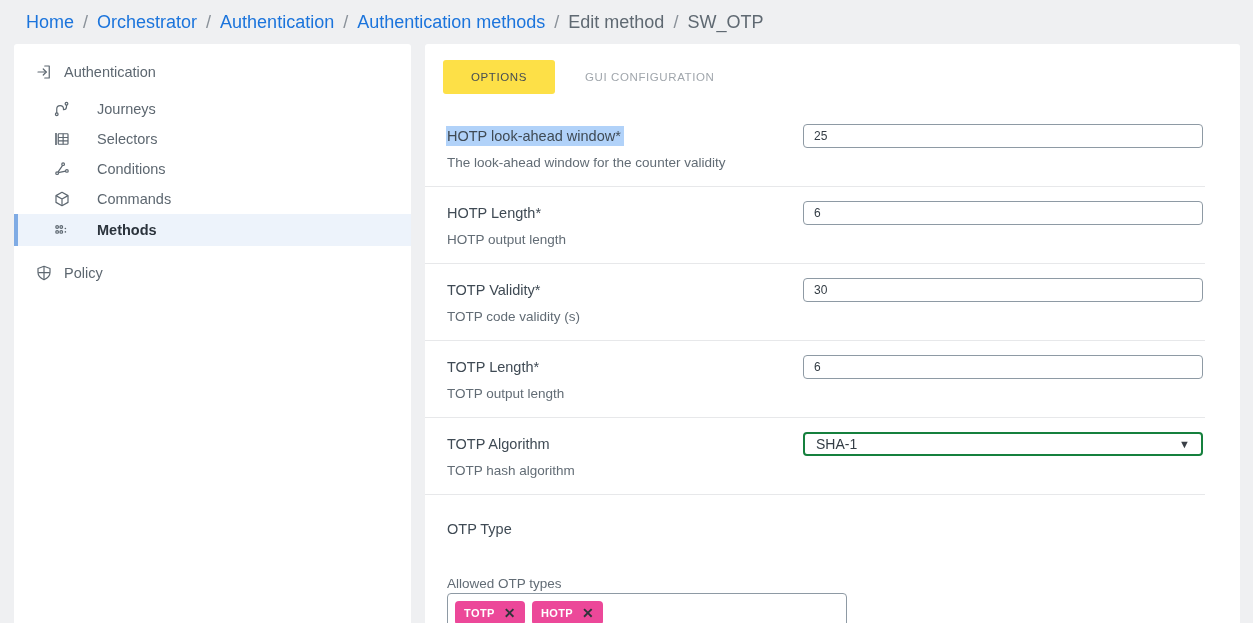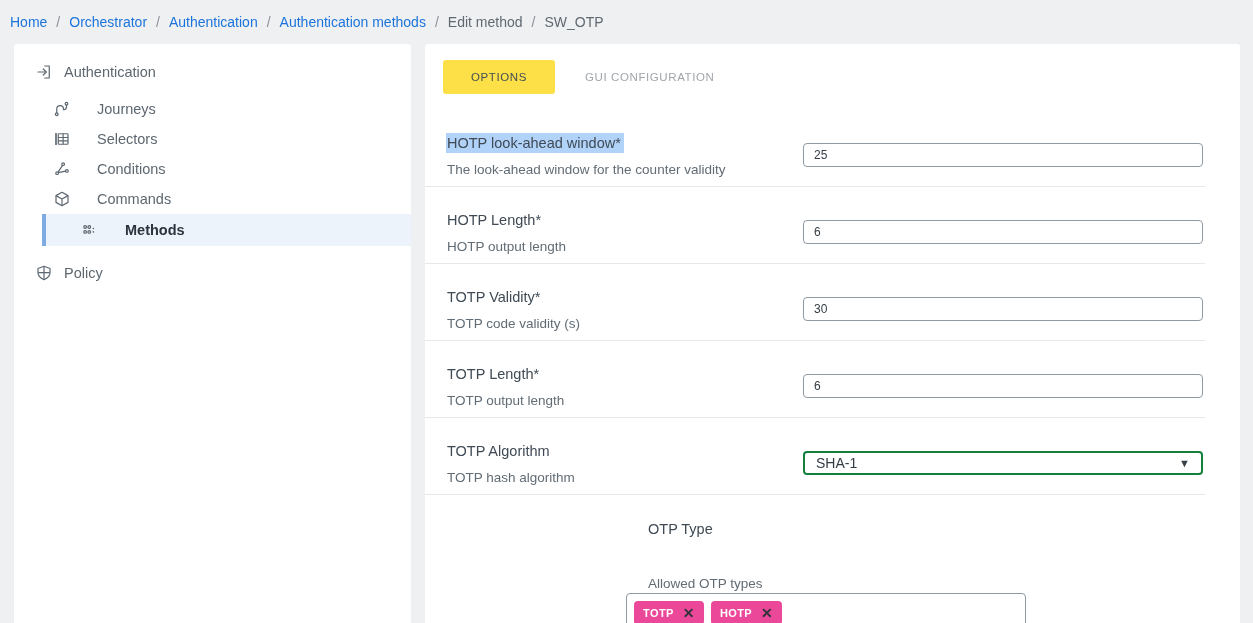--- a/index.html
+++ b/index.html
@@ -7,22 +7,22 @@
   body {
     background: #eff0f2;
     font-family: "Liberation Sans", sans-serif;
     overflow: hidden;
     color: #3f4a54;
   }
   
   .breadcrumb {
     height: 44px;
     display: flex; align-items: center;
-    padding-left: 10px;
-    font-size: 14px;
+    padding-left: 26px;
+    font-size: 18px;
     color: #6a737b;
     white-space: nowrap;
   }
   .crumb-link { color: #1b74dc; cursor: pointer; }
   .crumb-sep { color: #8a9199; margin: 0 9px; }
   .crumb-cur { color: #5f6972; }
   
   .layout { display: flex; height: 579px; padding: 0 13px 0 14px; gap: 14px; }
   .panel { background: #ffffff; border-radius: 3px 3px 0 0; }
   .sidebar { width: 397px; padding-top: 10px; flex: none; }
@@ -42,21 +42,20 @@
     border-left: 4px solid transparent;
     font-size: 14.5px; color: #5d6770;
     cursor: pointer;
   }
   .side-item.selected {
     height: 32px;
     background: #edf3fb;
     border-left-color: #7fabe4;
     color: #2b333c;
     font-weight: bold;
-    margin-left: 28px;
   }
   .side-policy { margin-top: 7px; }
   .sicon { display: inline-flex; width: 18px; height: 18px; flex: none; color: #5d6770; }
   .sicon svg { width: 100%; height: 100%; }
   
   .tabs { display: flex; align-items: center; padding-left: 18px; }
   .tab {
     font-size: 11.5px; letter-spacing: .6px; color: #a0a6ac;
     cursor: pointer;
   }
@@ -66,21 +65,20 @@
     display: flex; align-items: center; justify-content: center;
   }
   .tab.plain { margin-left: 30px; }
   
   .form { margin-top: 16px; margin-right: 35px; }
   .frow {
     display: flex;
     height: 77px;
     padding: 14px 0 0 22px;
     border-bottom: 1px solid #e7e8ea;
-    align-items: center;
   }
   .frow.tags-row { height: 129px; border-bottom: none; flex-direction: column; }
   .flabels { width: 356px; padding-top: 2px; }
   .flabel { font-size: 14.5px; color: #3f4a54; line-height: 20px; }
   .flabel .hl { background: #b1d2f9; padding: 2px 3px 2px 1px; margin: -2px -3px -2px -1px; }
   .fdesc { font-size: 13.5px; color: #626c75; margin-top: 8px; line-height: 18px; }
   .tags-row .flabels { display: flex; flex-direction: column; padding-top: 10px; }
   .tags-row .fdesc { margin-top: 36px; }
   .txt-input {
     width: 400px; height: 24px;

